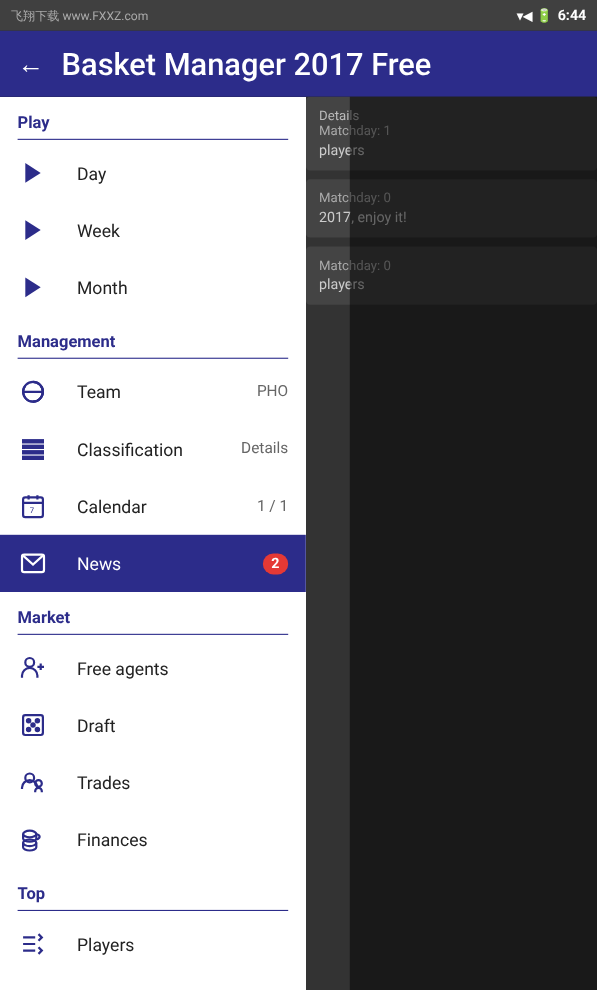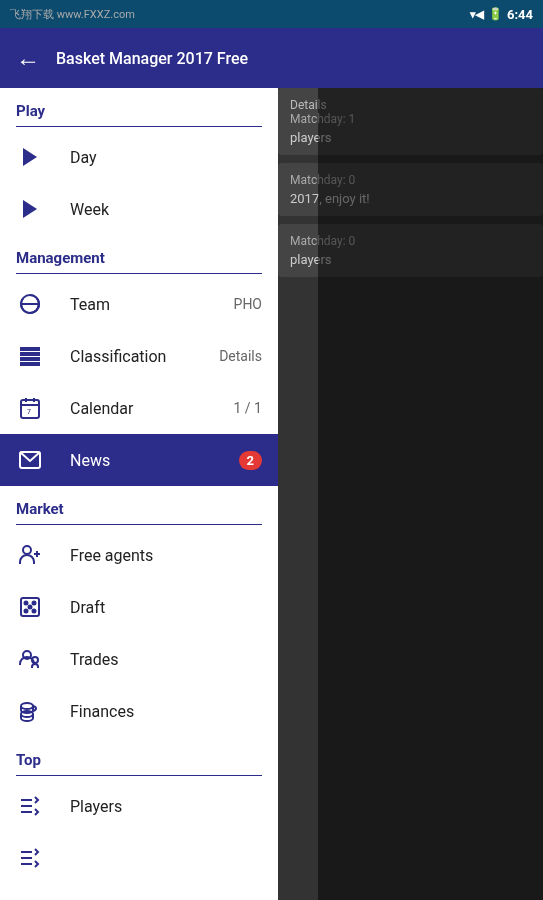--- a/index.html
+++ b/index.html
@@ -10,21 +10,21 @@
       font-family: 'Roboto', Arial, sans-serif;
       background: #222;
       overflow: hidden;
       position: relative;
     }
 
     
     .status-bar {
       width: 100%;
       height: 28px;
-      background: #0c4a6e;
+      background: #404040;
       display: flex;
       align-items: center;
       justify-content: space-between;
       padding: 0 10px;
       color: white;
       font-size: 13px;
     }
     .status-left {
       font-size: 11px;
       color: #aaa;
@@ -49,21 +49,21 @@
       padding: 0 16px;
       gap: 16px;
     }
     .app-bar-back {
       color: white;
       font-size: 24px;
       cursor: pointer;
     }
     .app-bar-title {
       color: white;
-      font-size: 16px;
+      font-size: 28px;
       font-weight: 500;
     }
 
     
     .main-content {
       display: flex;
       width: 100%;
       height: calc(900px - 88px);
       position: relative;
     }
@@ -216,20 +216,28 @@
         </div>
         <span class="item-label">Day</span>
       </div>
       <div class="menu-item">
         <div class="menu-icon">
           <svg viewBox="0 0 24 24" fill="#2c2c8a" xmlns="http://www.w3.org/2000/svg">
             <polygon points="5,3 19,12 5,21" fill="#2c2c8a"></polygon>
           </svg>
         </div>
         <span class="item-label">Week</span>
+      </div>
+      <div class="menu-item">
+        <div class="menu-icon">
+          <svg viewBox="0 0 24 24" fill="#2c2c8a" xmlns="http://www.w3.org/2000/svg">
+            <polygon points="5,3 19,12 5,21" fill="#2c2c8a"></polygon>
+          </svg>
+        </div>
+        <span class="item-label">Month</span>
       </div>
       <div class="section-header">Management</div>
       <div class="section-divider"></div>
       <div class="menu-item">
         <div class="menu-icon">
           <svg viewBox="0 0 24 24" fill="none" stroke="#2c2c8a" stroke-width="2" xmlns="http://www.w3.org/2000/svg">
             <circle cx="12" cy="12" r="9"></circle>
             <path d="M12 3a9 9 0 0 1 0 18"></path>
             <path d="M3 12h18"></path>
             <path d="M5 6.5A9 9 0 0 0 12 21"></path>

